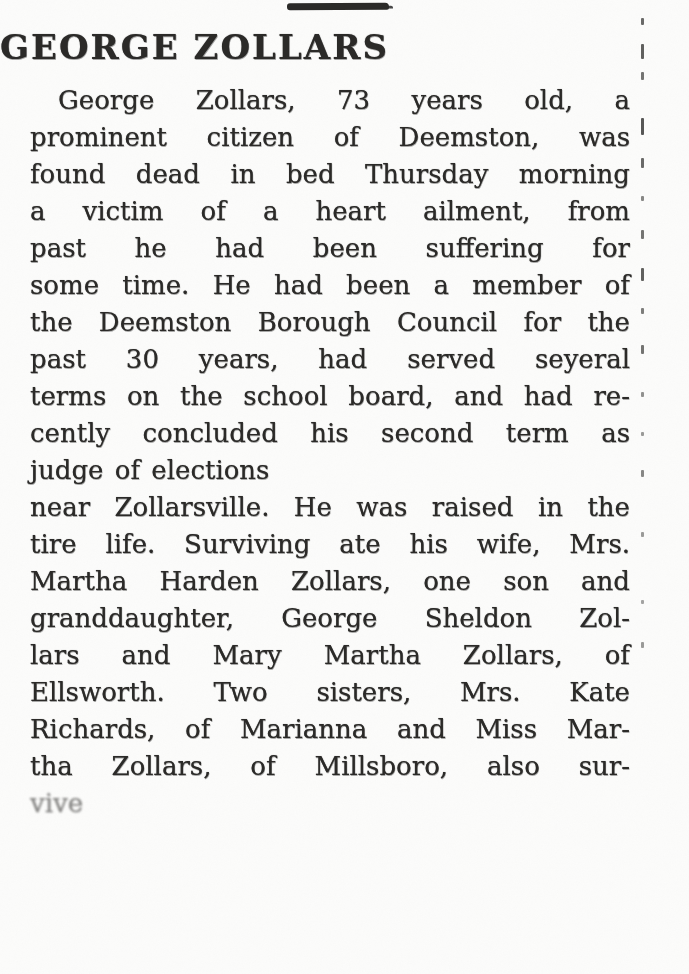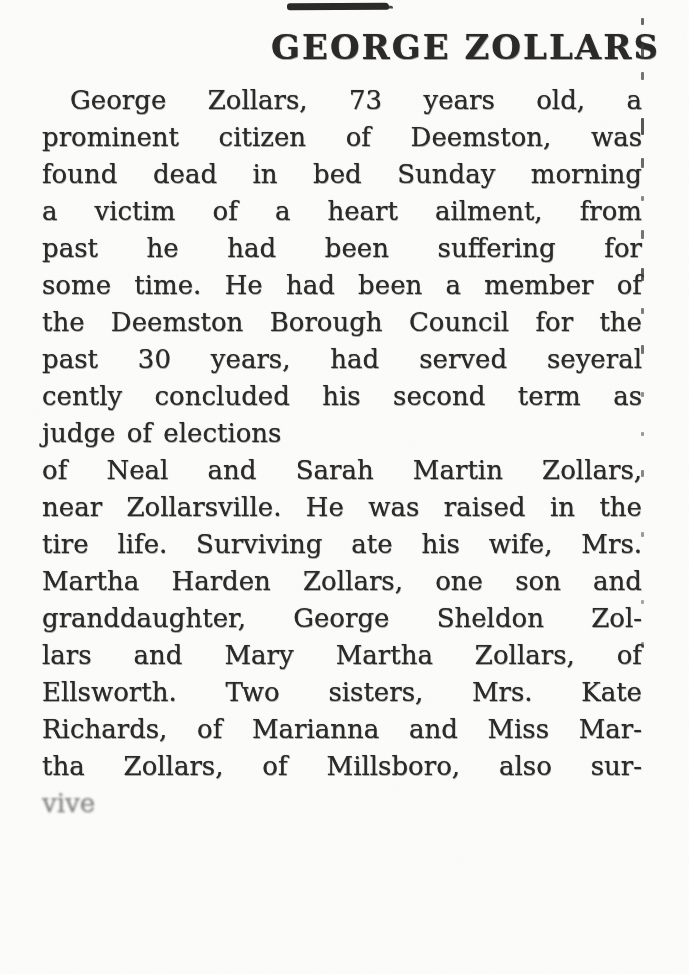--- a/index.html
+++ b/index.html
@@ -24,32 +24,32 @@
     background: var(--ink, #2a2a28);
     border-radius: 3px 4px 2px 3px;
     transform: rotate(-0.4deg);
     box-shadow: 6px 1px 0 -2px rgba(40,40,40,.85);
   }
   .headline {
     position: absolute;
     top: 27px;
     left: 0;
     width: 660px;
-    text-align: right;
+    text-align: left;
     font-size: 34px;
     font-weight: bold;
     letter-spacing: 2px;
     color: var(--ink, #2a2a28);
     text-shadow: 0 0 1px rgba(30,30,30,.55), 0.6px 0.6px 0.6px rgba(30,30,30,.35);
     filter: blur(0.3px);
   }
   .article {
     position: absolute;
     top: 82px;
-    left: 42px;
+    left: 30px;
     width: 600px;
     font-size: 26px;
     line-height: 37px;
     color: var(--ink, #2a2a28);
     word-spacing: 3px;
     text-shadow: 0 0 0.8px rgba(35,35,33,.6), 0.5px 0.5px 0.6px rgba(35,35,33,.35);
     filter: blur(0.35px);
   }
   .line {
     text-align: justify;
@@ -81,29 +81,29 @@
 
 <div class="page" style="--ink: #2b2a28; --paper: #fcfcfb;">
 
   <div class="top-rule"></div>
 
   <div class="headline">GEORGE ZOLLARS</div>
 
   <div class="article" id="article">
       <div class="line indent">George Zollars, 73 years old, a</div>
       <div class="line">prominent citizen of Deemston, was</div>
-      <div class="line">found dead in bed Sunday morning</div>
+      <div class="line">found dead in bed Thursday morning</div>
       <div class="line">a victim of a heart ailment, from</div>
       <div class="line">past he had been suffering for</div>
       <div class="line">some time. He had been a member of</div>
       <div class="line">the Deemston Borough Council for the</div>
       <div class="line">past 30 years, had served seyeral</div>
+      <div class="line">terms on the school board, and had re-</div>
       <div class="line">cently concluded his second term as</div>
       <div class="line no-justify">judge of elections</div>
-      <div class="line">of Neal and Sarah Martin Zollars,</div>
       <div class="line">near Zollarsville. He was raised in the</div>
       <div class="line">tire life. Surviving ate his wife, Mrs.</div>
       <div class="line">Martha Harden Zollars, one son and</div>
       <div class="line">granddaughter, George Sheldon Zol-</div>
       <div class="line">lars and Mary Martha Zollars, of</div>
       <div class="line">Ellsworth. Two sisters, Mrs. Kate</div>
       <div class="line">Richards, of Marianna and Miss Mar-</div>
       <div class="line">tha Zollars, of Millsboro, also sur-</div>
       <div class="line no-justify faint">vive</div>
     </div>

